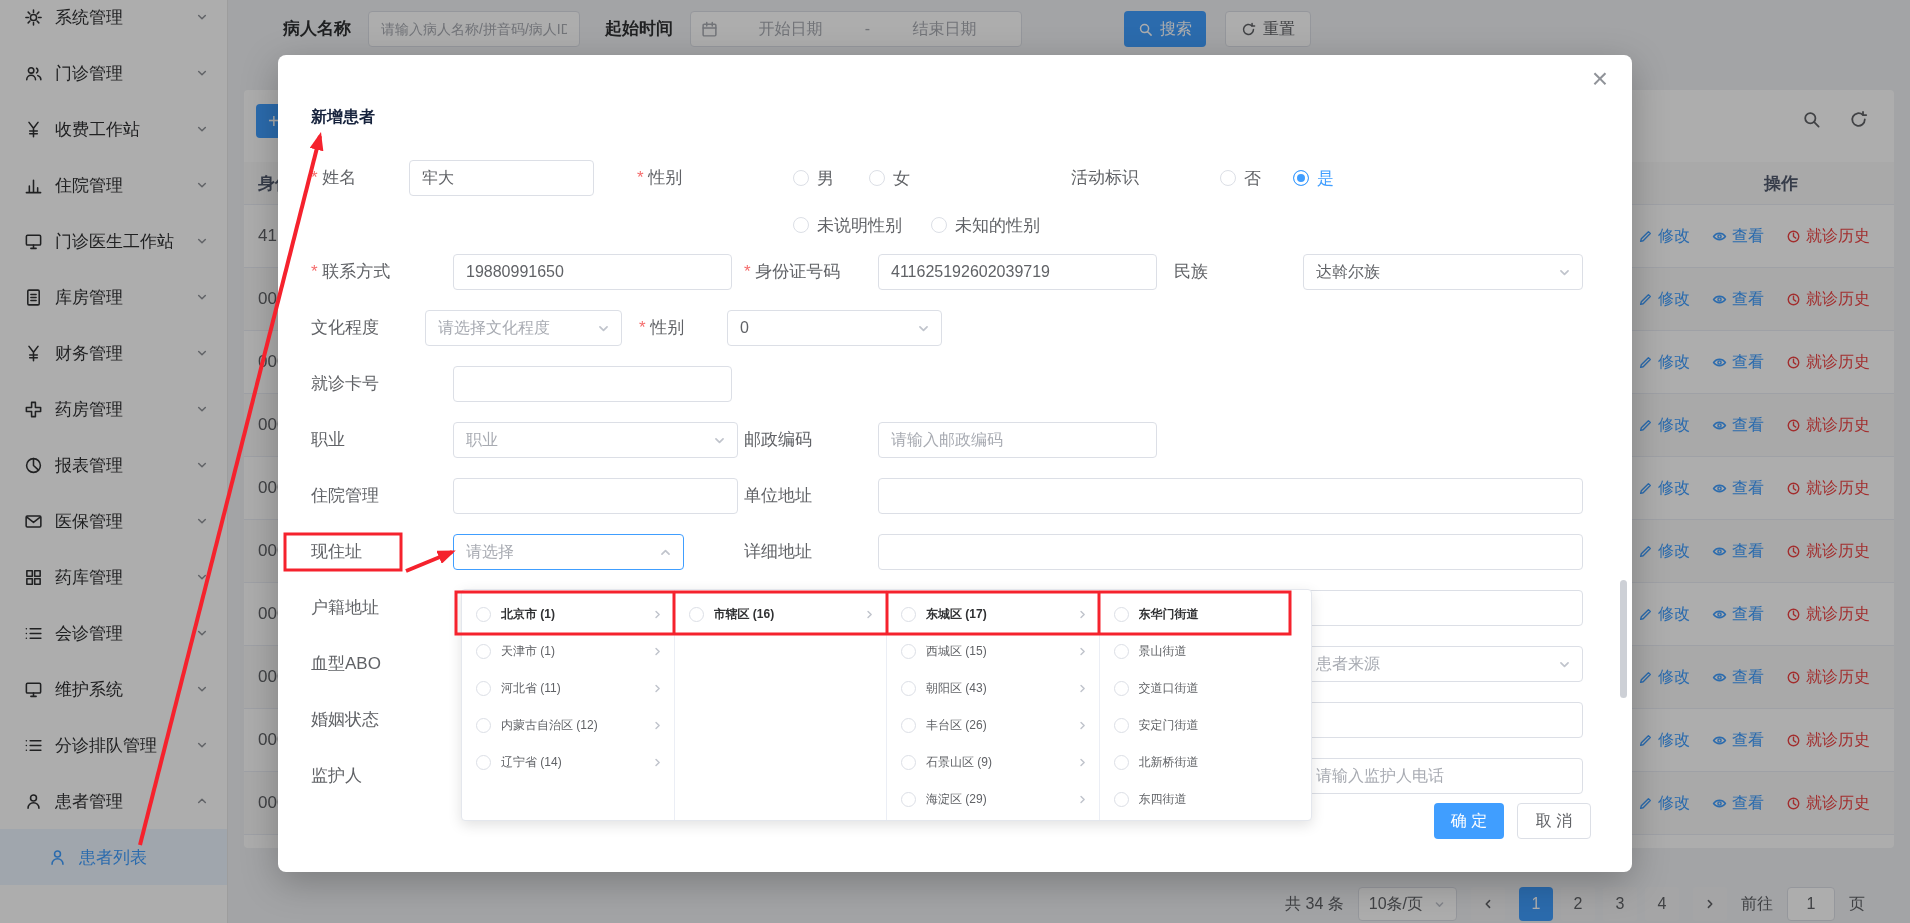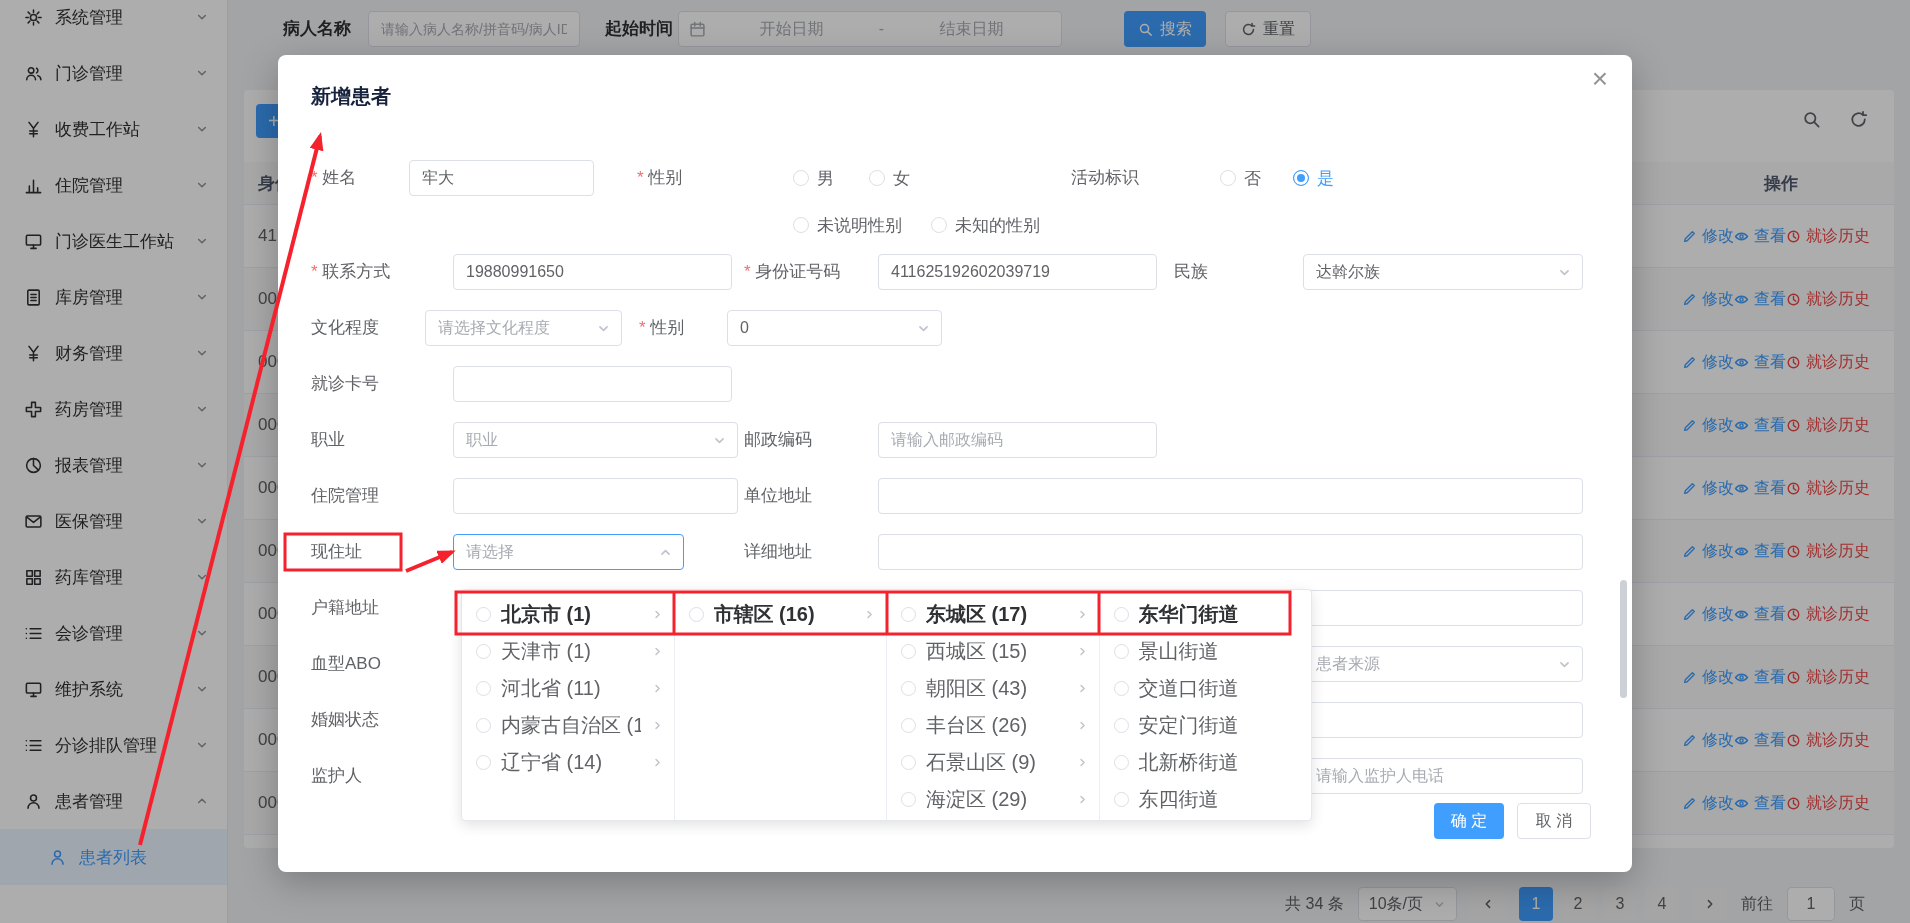--- a/index.html
+++ b/index.html
@@ -38,62 +38,62 @@
   .add-btn{left:12px;top:14px;width:90px;height:34px;justify-content:flex-start;padding-left:12px;font-size:20px;}
   .card-icons{position:absolute;right:26px;top:20px;display:flex;gap:28px;color:#606266;}
   .card-icons .cic{width:19px;height:19px;stroke-width:1.5;cursor:pointer;}
   .thead{position:absolute;left:0;top:72px;right:0;height:43px;background:#fafafa;border-bottom:1px solid #ebeef5;display:flex;align-items:center;font-size:17px;font-weight:700;color:#515a6e;}
   .th-id{padding-left:14px;}
   .th-ops{margin-left:auto;margin-right:96px;}
   .tbody{position:absolute;left:0;top:115px;right:0;}
   .trow{display:flex;align-items:center;height:63px;border-bottom:1px solid #ebeef5;font-size:17px;color:#606266;background:#fff;}
   .trow.even{background:#fafafa;}
   .tcell-id{padding-left:14px;white-space:nowrap;}
-  .tcell-ops{margin-left:auto;display:flex;gap:0;padding-right:24px;white-space:nowrap;}
+  .tcell-ops{margin-left:auto;display:flex;gap:22px;padding-right:24px;white-space:nowrap;}
   .op-link{display:flex;align-items:center;gap:5px;font-size:16px;cursor:pointer;}
   .op-link .oic{width:15px;height:15px;stroke-width:1.5;}
   .op-blue{color:#409EFF;}
   .op-green{color:#ef4444;}
 
   .pagination{position:absolute;top:886px;right:45px;height:36px;display:flex;align-items:center;gap:14px;font-size:16px;color:#606266;}
   .page-size{height:34px;border:1px solid #dcdfe6;border-radius:4px;background:#fff;display:flex;align-items:center;gap:10px;padding:0 10px;cursor:pointer;}
   .page-size .sc{width:13px;height:13px;stroke-width:1.8;color:#c0c4cc;}
   .pager-list{display:flex;gap:8px;}
   .pager{min-width:34px;height:34px;border-radius:4px;background:#f4f4f5;display:flex;align-items:center;justify-content:center;color:#606266;cursor:pointer;}
   .pager.active{background:#409EFF;color:#fff;}
   .pager .ic{width:14px;height:14px;stroke-width:1.8;}
   .pg-prev .ic{transform:rotate(90deg);}
   .pg-next .ic{transform:rotate(-90deg);}
   .goto-input{width:48px;height:34px;border:1px solid #dcdfe6;border-radius:4px;text-align:center;font-size:16px;color:#606266;outline:none;background:#fff;}
 
   
   .overlay{position:absolute;inset:0;background:rgba(0,0,0,.32);z-index:10;}
   .modal{position:absolute;left:278px;top:55px;width:1354px;height:817px;background:#fff;border-radius:8px;box-shadow:0 10px 36px rgba(0,0,0,.25);z-index:20;}
-  .modal-title{position:absolute;left:33px;top:28px;font-size:20px;font-weight:700;color:#17233d;}
+  .modal-title{position:absolute;left:33px;top:52px;font-size:16px;font-weight:700;color:#17233d;}
   .modal-close{position:absolute;top:10px;right:24px;font-size:28px;color:#909399;cursor:pointer;line-height:1;}
   .field-label{position:absolute;height:36px;line-height:36px;font-size:17px;color:#606266;white-space:nowrap;}
   .req::before{content:"* ";color:#f56c6c;}
   .radio{position:absolute;height:36px;display:flex;align-items:center;gap:8px;font-size:17px;color:#606266;cursor:pointer;white-space:nowrap;}
   .radio .dot{width:16px;height:16px;border:1px solid #dcdfe6;border-radius:50%;background:#fff;flex:none;}
   .radio.checked{color:#409EFF;}
   .radio.checked .dot{border-color:#409EFF;background:#409EFF;box-shadow:inset 0 0 0 3px #fff;}
   .select{position:absolute;height:36px;border:1px solid #dcdfe6;border-radius:4px;background:#fff;display:flex;align-items:center;padding:0 30px 0 12px;font-size:16px;color:#606266;cursor:pointer;white-space:nowrap;overflow:hidden;}
   .select.ph{color:#a8abb2;}
   .select.open{border-color:#409EFF;}
   .sel-chev{position:absolute;right:10px;top:10px;width:15px;height:15px;stroke-width:1.8;color:#c0c4cc;}
   .select.open .sel-chev{transform:rotate(180deg);}
   .modal-scrollbar{position:absolute;right:5px;top:525px;width:7px;height:118px;border-radius:4px;background:#cdd0d6;}
   .btn-confirm{left:1156px;top:748px;width:70px;background:#409EFF;color:#fff;}
   .btn-cancel{left:1239px;top:748px;width:74px;background:#fff;color:#606266;border:1px solid #dcdfe6;}
 
   
   .cascader{position:absolute;left:461px;top:589px;width:851px;height:232px;background:#fff;border:1px solid #e4e7ed;border-radius:4px;box-shadow:0 4px 14px rgba(0,0,0,.12);z-index:30;display:flex;}
   .cas-col{flex:1;border-right:1px solid #ebeef5;padding:6px 0;overflow:hidden;}
   .cas-col:last-child{border-right:none;}
-  .cas-item{height:37px;display:flex;align-items:center;gap:10px;padding:0 10px 0 14px;font-size:20px;color:#606266;cursor:pointer;white-space:nowrap;}
+  .cas-item{height:37px;display:flex;align-items:center;gap:10px;padding:0 10px 0 14px;font-size:12px;color:#606266;cursor:pointer;white-space:nowrap;}
   .cas-item.active{color:#303133;font-weight:700;}
   .cradio{width:15px;height:15px;border:1px solid #dcdfe6;border-radius:50%;background:#fff;flex:none;}
   .clabel{flex:1;overflow:hidden;}
   .cchev{width:13px;height:13px;stroke-width:1.8;color:#c0c4cc;transform:rotate(-90deg);flex:none;}
 
   
   .annotations{position:absolute;inset:0;z-index:40;pointer-events:none;}
   .annotations rect{fill:none;stroke:#f5222d;stroke-width:3px;}
   .annotations line{stroke:#f5222d;stroke-width:3px;}
   .annotations .arrow{stroke-width:4px;}
@@ -327,21 +327,21 @@
         </svg>
       <span>患者列表</span>
     </div>
   </aside>
 
   <main class="content">
     <div class="topbar">
       <span class="tb-label" style="left:55px">病人名称</span>
       <input class="box" style="left: 140px; top: 11px; width: 212px; font-size: 14px;" placeholder="请输入病人名称/拼音码/病人ID">
       <span class="tb-label" style="left:377px">起始时间</span>
-      <div class="datebox" style="left:450px;top:11px;width:384px">
+      <div class="datebox" style="left:462px;top:11px;width:332px">
         <svg class="ic cal" viewBox="0 0 16 16">
             <use href="#sym-calendar"></use>
           </svg>
         <span class="dtxt">开始日期</span>
         <span class="dsep">-</span>
         <span class="dtxt">结束日期</span>
       </div>
       <button class="btn btn-blue" style="left:896px;top:11px;width:82px">
         <svg class="ic bic" viewBox="0 0 16 16">
             <use href="#sym-search"></use>

